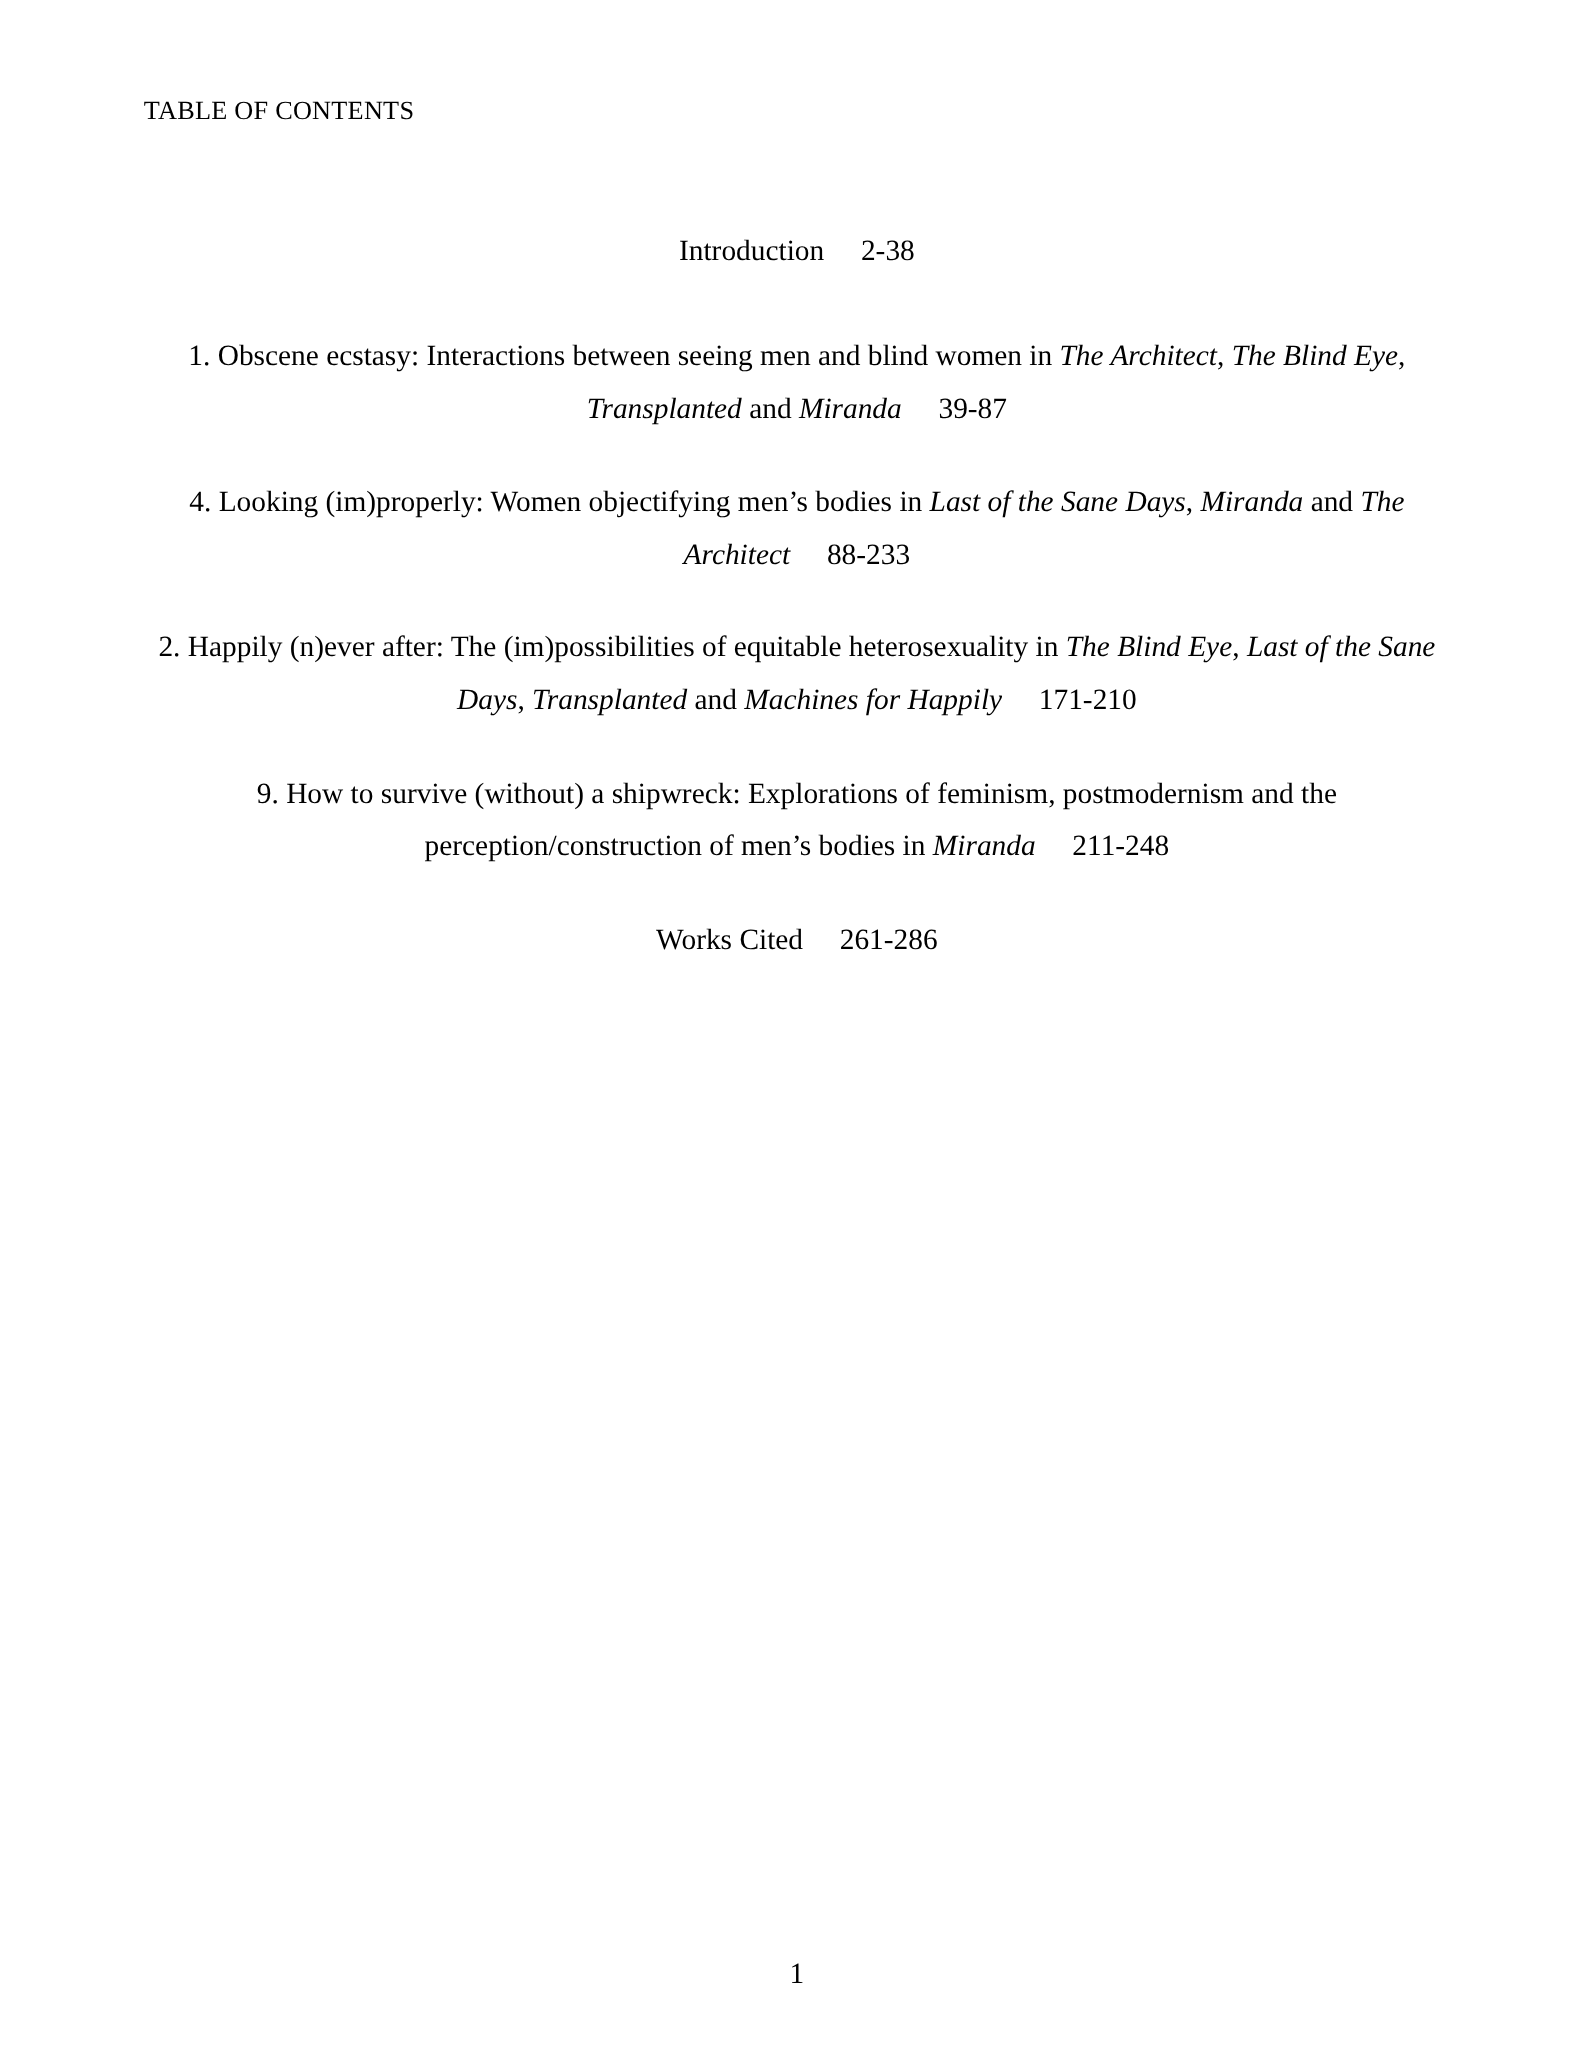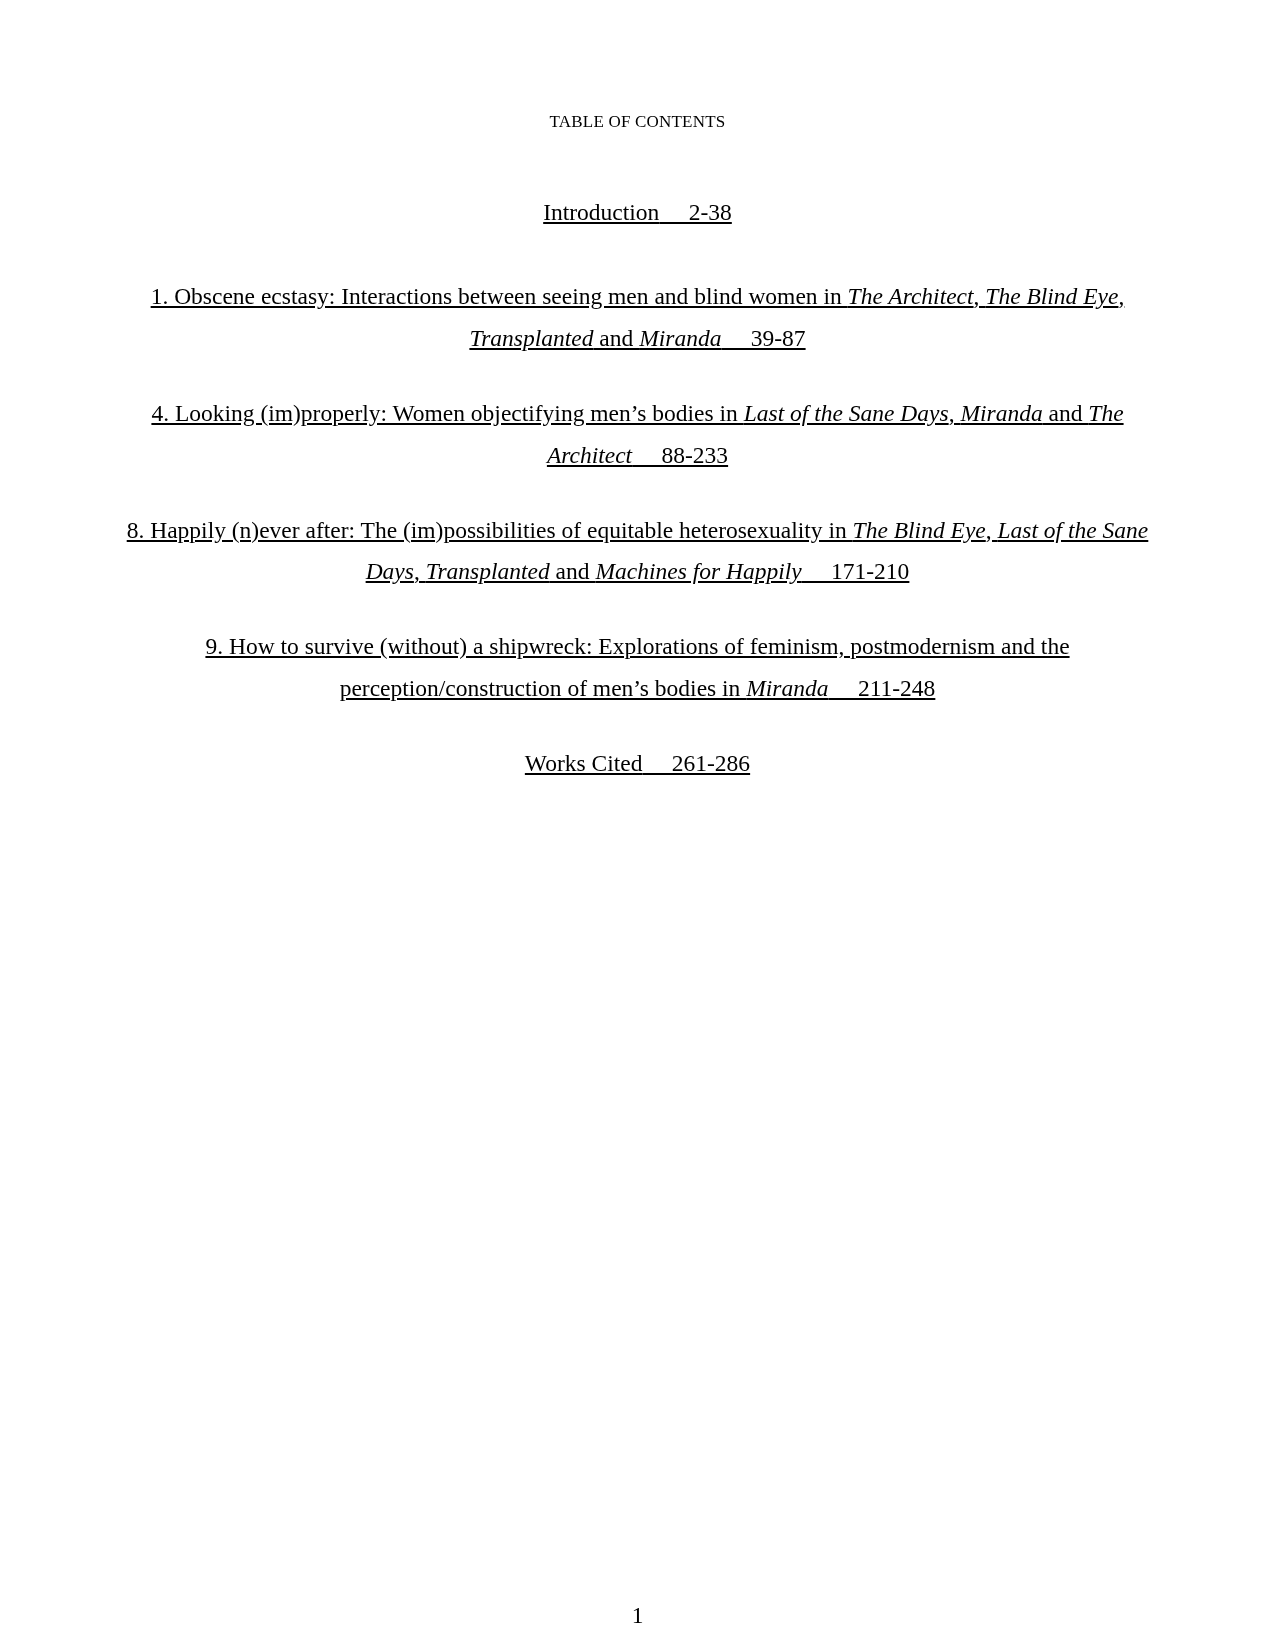--- a/index.html
+++ b/index.html
@@ -15,29 +15,27 @@
     color: #000000;
   }
   .page {
     position: relative;
     width: 1275px;
     height: 1651px;
     box-sizing: border-box;
     padding: 0 115px;
   }
   .doc-title {
-    text-align: center;
-    font-size: 17px;
+    font-size: 21px;
     line-height: 1.2;
-    margin-top: 112px;
+    margin-top: 76px;
     letter-spacing: 0.2px;
   }
   .toc {
-    margin-top: 60px;
-    text-decoration: underline;
+    margin-top: 80px;
   }
   .entry {
     text-align: center;
     font-size: 23.5px;
     line-height: 1.78;
     margin-bottom: 33px;
   }
   .entry:last-child {
     margin-bottom: 0;
   }
@@ -70,20 +68,20 @@
 <body>
 
 <div class="page">
 
   <div class="doc-title">TABLE OF CONTENTS</div>
 
   <div class="toc">
       <div class="entry gap-intro"><span>Introduction</span><span class="pages">     2-38</span></div>
       <div class="entry"><span>1. Obscene ecstasy: Interactions between seeing men and blind women in </span><span class="it">The Architect</span><span>, </span><span class="it">The Blind Eye</span><span>, </span><span class="it">Transplanted</span><span> and </span><span class="it">Miranda</span><span class="pages">     39-87</span></div>
       <div class="entry"><span>4. Looking (im)properly: Women objectifying men’s bodies in </span><span class="it">Last of the Sane Days</span><span>, </span><span class="it">Miranda</span><span> and </span><span class="it">The Architect</span><span class="pages">     88-233</span></div>
-      <div class="entry"><span>8. Happily (n)ever after: The (im)possibilities of equitable heterosexuality in </span><span class="it">The Blind Eye</span><span>, </span><span class="it">Last of the Sane Days</span><span>, </span><span class="it">Transplanted</span><span> and </span><span class="it">Machines for Happily</span><span class="pages">     171-210</span></div>
+      <div class="entry"><span>2. Happily (n)ever after: The (im)possibilities of equitable heterosexuality in </span><span class="it">The Blind Eye</span><span>, </span><span class="it">Last of the Sane Days</span><span>, </span><span class="it">Transplanted</span><span> and </span><span class="it">Machines for Happily</span><span class="pages">     171-210</span></div>
       <div class="entry"><span>9. How to survive (without) a shipwreck: Explorations of feminism, postmodernism and the perception/construction of men’s bodies in </span><span class="it">Miranda</span><span class="pages">     211-248</span></div>
       <div class="entry entry-works"><span>Works Cited</span><span class="pages">     261-286</span></div>
     </div>
 
   <div class="folio">1</div>
 
 </div>
 
 </body></html>

